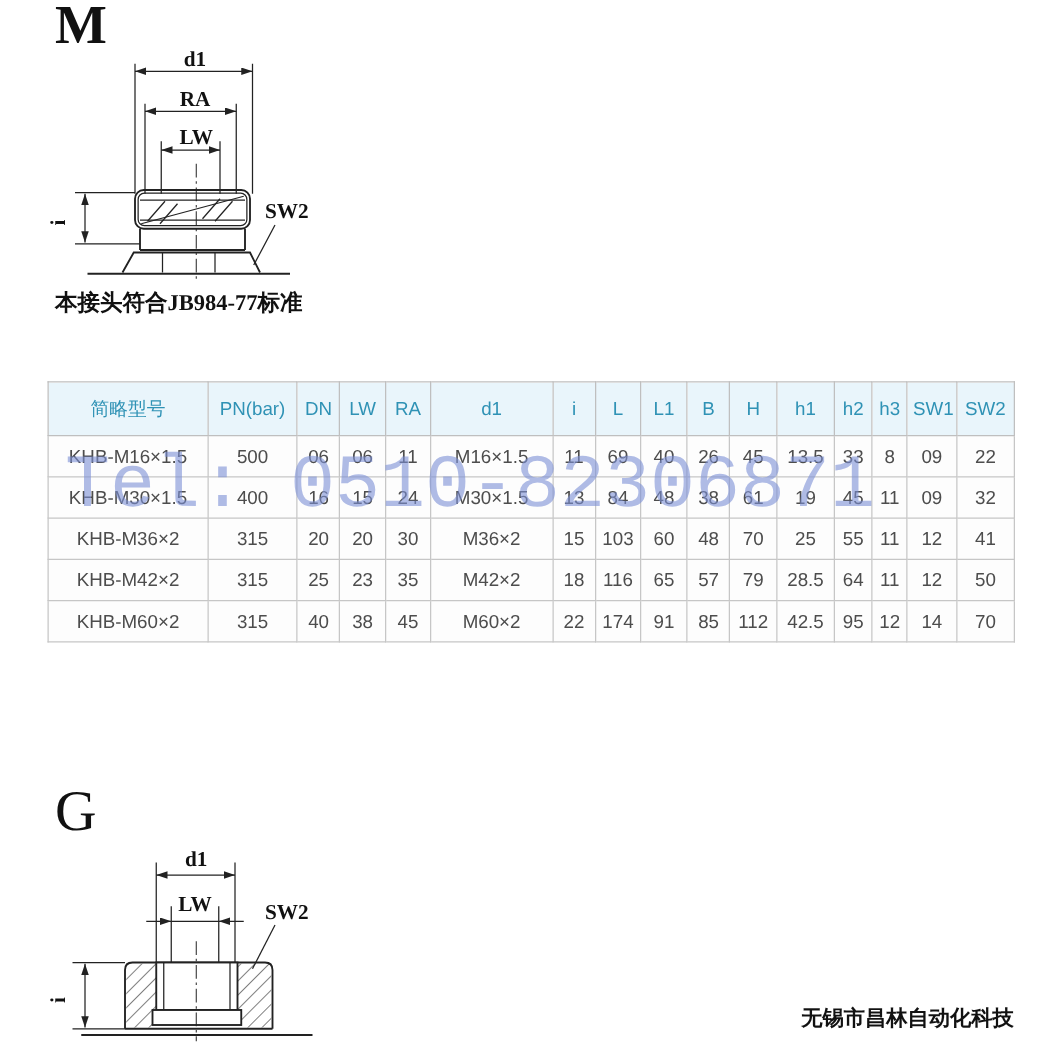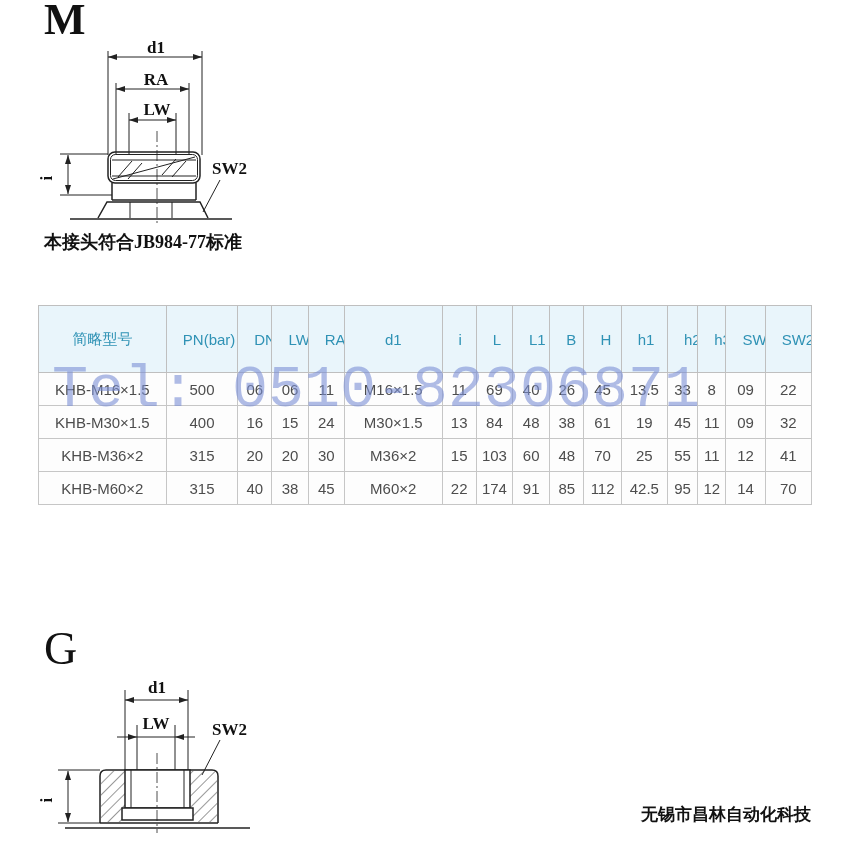--- a/index.html
+++ b/index.html
@@ -29,21 +29,21 @@
     font-size:18px;font-weight:700;color:#111;white-space:nowrap;
   }
   
   .table-wrap{position:absolute;left:38px;top:305px;width:774px;}
   table.spec{
     border-collapse:collapse;table-layout:fixed;width:774px;
     font-size:15px;color:#4d4d4d;
   }
   table.spec th{
     background:#e9f5fb;color:#2f92b5;font-weight:400;
-    border:1px solid #bfbfbf;height:34px;padding:16px;text-align:center;
+    border:1px solid #bfbfbf;height:34px;padding:4px;text-align:center;
     overflow:hidden;white-space:nowrap;
   }
   table.spec td{
     background:#fdfdfd;border:1px solid #c6c6c6;height:32px;padding:0;
     text-align:center;overflow:hidden;white-space:nowrap;
   }
   
   .watermark{
     position:absolute;left:52px;z-index:5;pointer-events:none;
     font-family:Liberation Mono, monospace;
@@ -211,20 +211,38 @@
             <td>60</td>
             <td>48</td>
             <td>70</td>
             <td>25</td>
             <td>55</td>
             <td>11</td>
             <td>12</td>
             <td>41</td>
           </tr>
           <tr>
+            <td>KHB-M42×2</td>
+            <td>315</td>
+            <td>25</td>
+            <td>23</td>
+            <td>35</td>
+            <td>M42×2</td>
+            <td>18</td>
+            <td>116</td>
+            <td>65</td>
+            <td>57</td>
+            <td>79</td>
+            <td>28.5</td>
+            <td>64</td>
+            <td>11</td>
+            <td>12</td>
+            <td>50</td>
+          </tr>
+          <tr>
             <td>KHB-M60×2</td>
             <td>315</td>
             <td>40</td>
             <td>38</td>
             <td>45</td>
             <td>M60×2</td>
             <td>22</td>
             <td>174</td>
             <td>91</td>
             <td>85</td>

